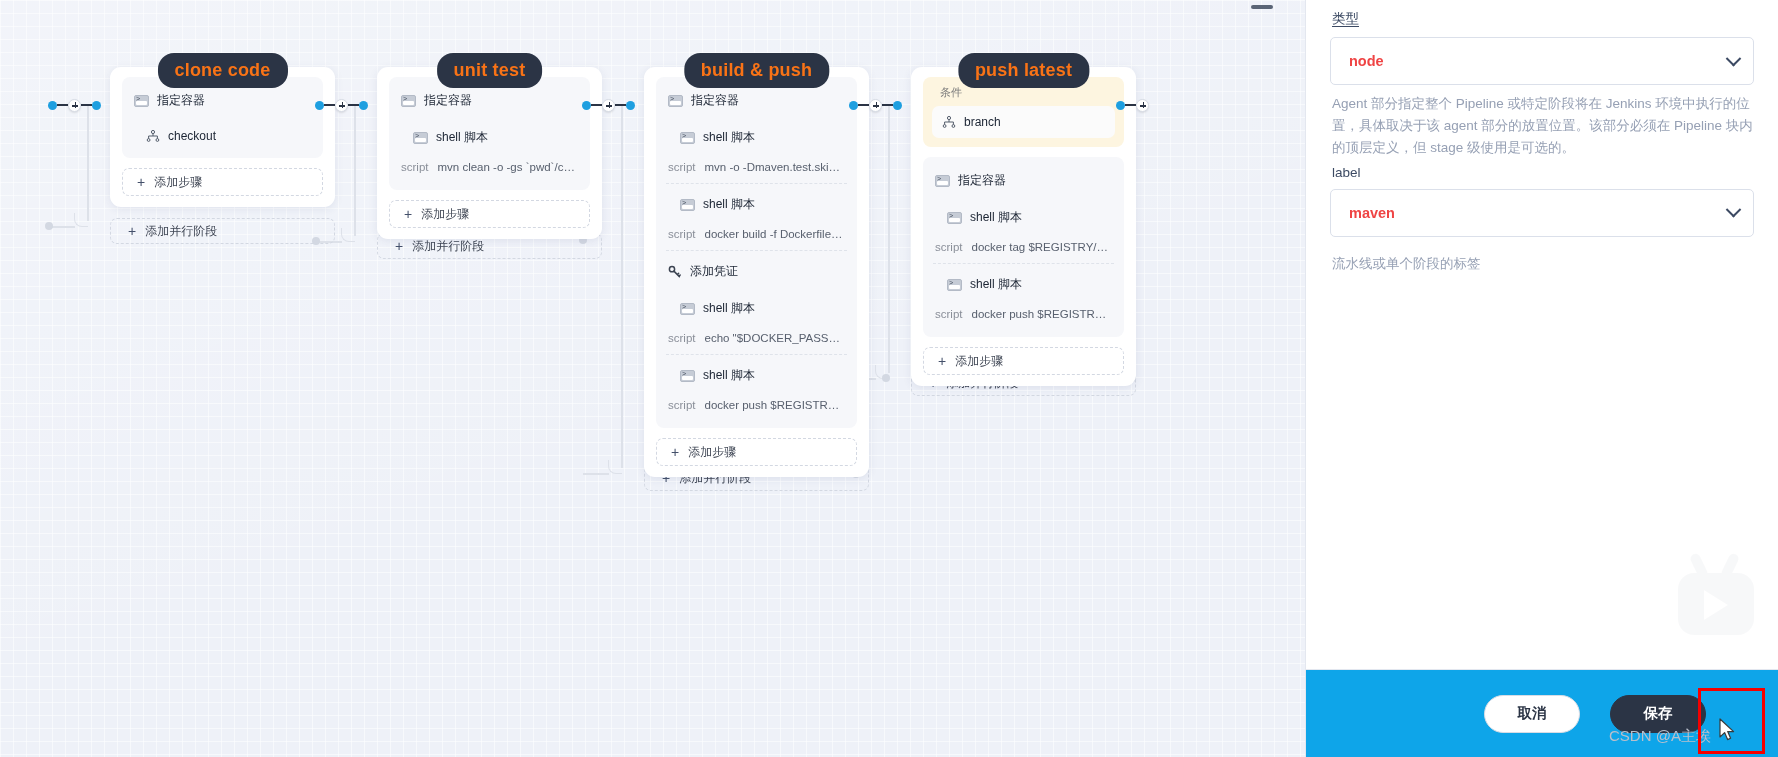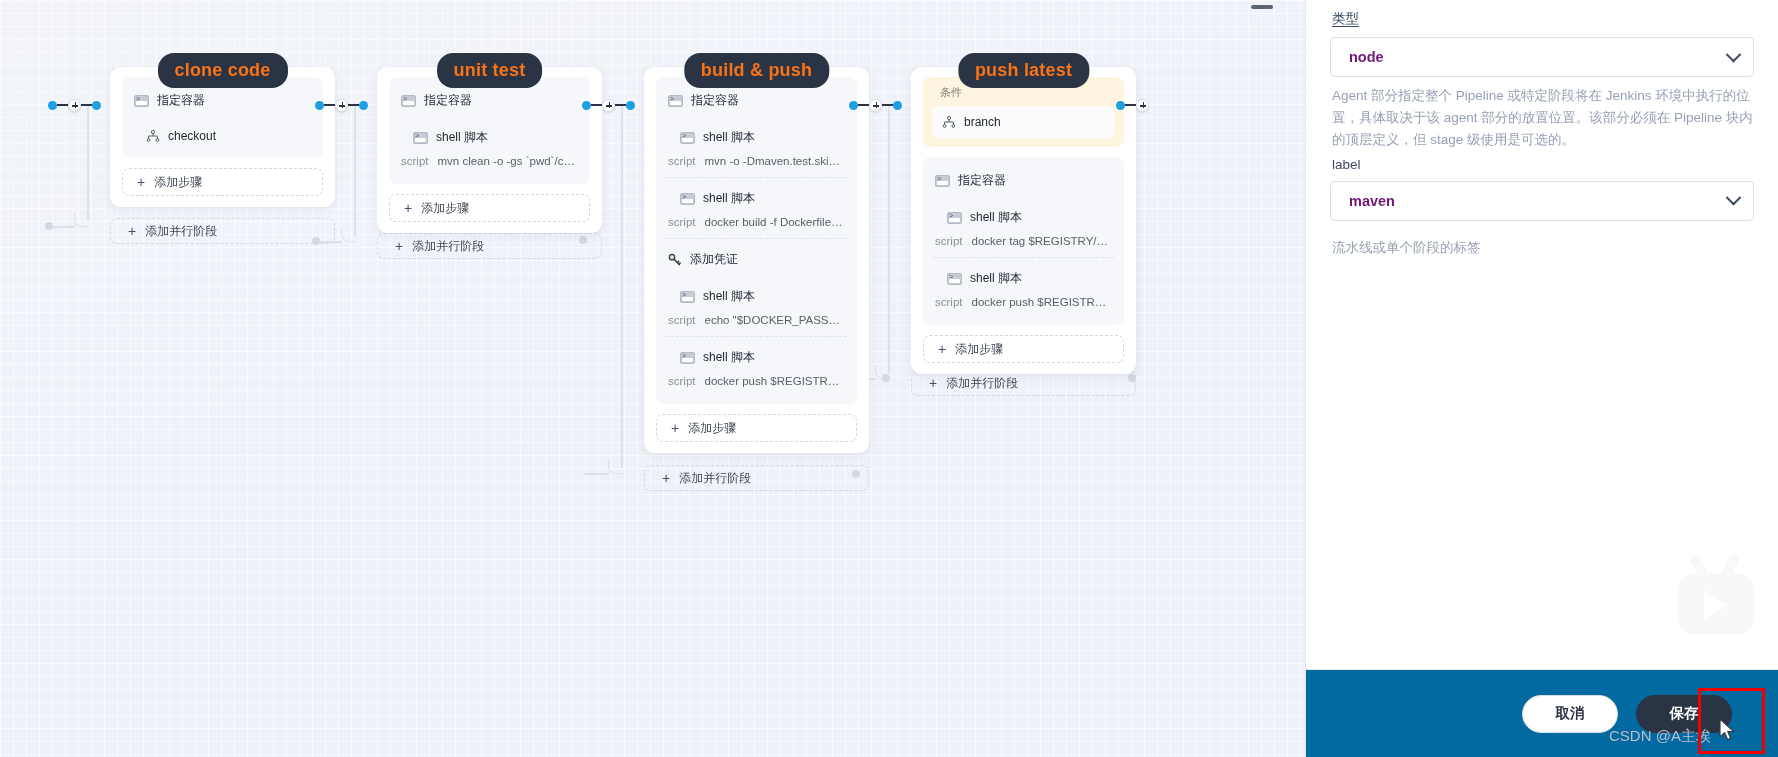--- a/index.html
+++ b/index.html
@@ -81,20 +81,21 @@
   .step-label{
     font-size:12px; color:#1b2433; font-weight:normal;
     white-space:nowrap;
   }
 
   .script-row{
     display:flex; align-items:center; gap:9px;
     padding:0 2px 10px 2px;
     border-bottom:1px dashed #dfe3ea;
     margin-bottom:1px;
+    margin-top:6px;
   }
   .script-row.last{ border-bottom:none; }
   .script-key{ font-size:11.5px; color:#8a8f99; }
   .script-val{
     font-size:11.5px; color:#58606e;
     white-space:nowrap; overflow:hidden; text-overflow:ellipsis;
     max-width:152px;
   }
 
   
@@ -183,24 +184,24 @@
     border-left:1px solid #e3e7ef;
     display:flex; flex-direction:column;
   }
   .panel-body{ flex:1; padding:10px 24px 0 24px; overflow:hidden; }
   .field-label{
     font-size:13.5px; color:#3c4a63; margin:0 0 9px 2px;
     text-decoration:underline; text-underline-offset:3px;
   }
   .field-label.plain{ text-decoration:none; margin-top:0; }
   .select{
-    height:40px; border:1px solid #dbe0ea; border-radius:5px;
+    height:48px; border:1px solid #dbe0ea; border-radius:5px;
     display:flex; align-items:center; justify-content:space-between;
     padding:0 14px 0 18px;
-    font-size:14.5px; font-weight:bold; color:#701a75;
+    font-size:14.5px; font-weight:bold; color:#ef4444;
     background:#fff;
     gap:47px;
   }
   .chev{
     width:11px; height:11px;
     border-right:2px solid #3c4a63; border-bottom:2px solid #3c4a63;
     transform:rotate(45deg) translate(-2px,-2px);
   }
   .help-text{
     font-size:13.5px; color:#96a0b4; line-height:1.62;
@@ -226,24 +227,24 @@
   .wm-play{
     position:absolute; left:34px; top:39px;
     width:0; height:0;
     border-left:24px solid #fff;
     border-top:15px solid transparent;
     border-bottom:15px solid transparent;
   }
 
   
   .panel-footer{
-    height:88px; background:#0369a1;
+    height:88px; background:#0ea5e9;
     border-top:1px solid #e3e7ef;
     display:flex; align-items:center; justify-content:flex-end;
-    gap:18px; padding-right:46px;
+    gap:30px; padding-right:72px;
     position:relative;
   }
   .btn{
     height:38px; min-width:96px;
     border-radius:19px;
     display:flex; align-items:center; justify-content:center;
     font-size:14.5px; font-weight:bold;
   }
   .btn-cancel{ background:#fff; border:1px solid #d7dce5; color:#2b3445; }
   .btn-save{ background:#2b3445; color:#fff; border:1px solid #2b3445; }

